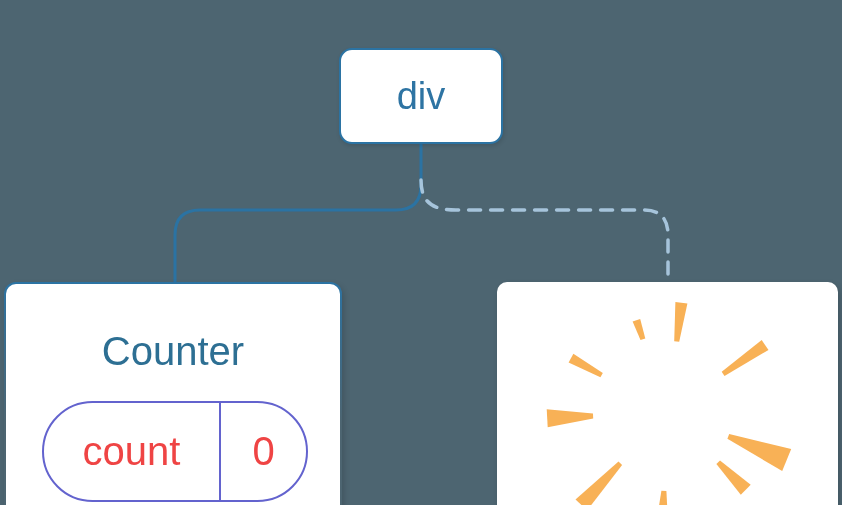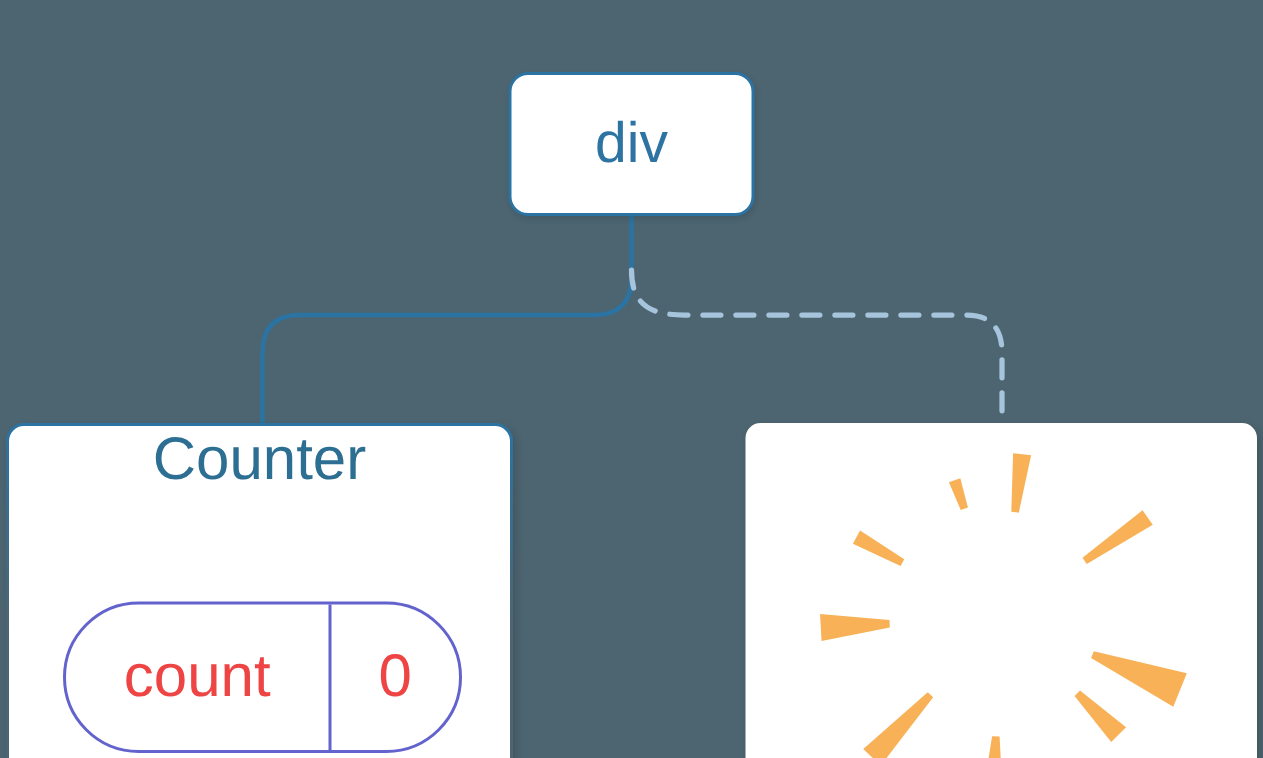--- a/index.html
+++ b/index.html
@@ -54,20 +54,21 @@
     background: linear-gradient(180deg, #2B73A3 0%, rgba(43,115,163,0.0) 55%);
     box-shadow: 2px 3px 6px rgba(0,0,0,0.16);
   }
   .counter-card {
     position: absolute;
     left: 2px; top: 2px; right: 2px; bottom: 2px;
     background: #FFFFFF;
     border-radius: 10px;
   }
   .counter-title {
+    padding-top: 45px;
     text-align: center;
     font-size: 40px;
     line-height: 44px;
     font-weight: 500;
     color: #2D6F93;
   }
   .state-pill {
     position: absolute;
     left: 36px; top: 117px;
     width: 262px; height: 97px;

